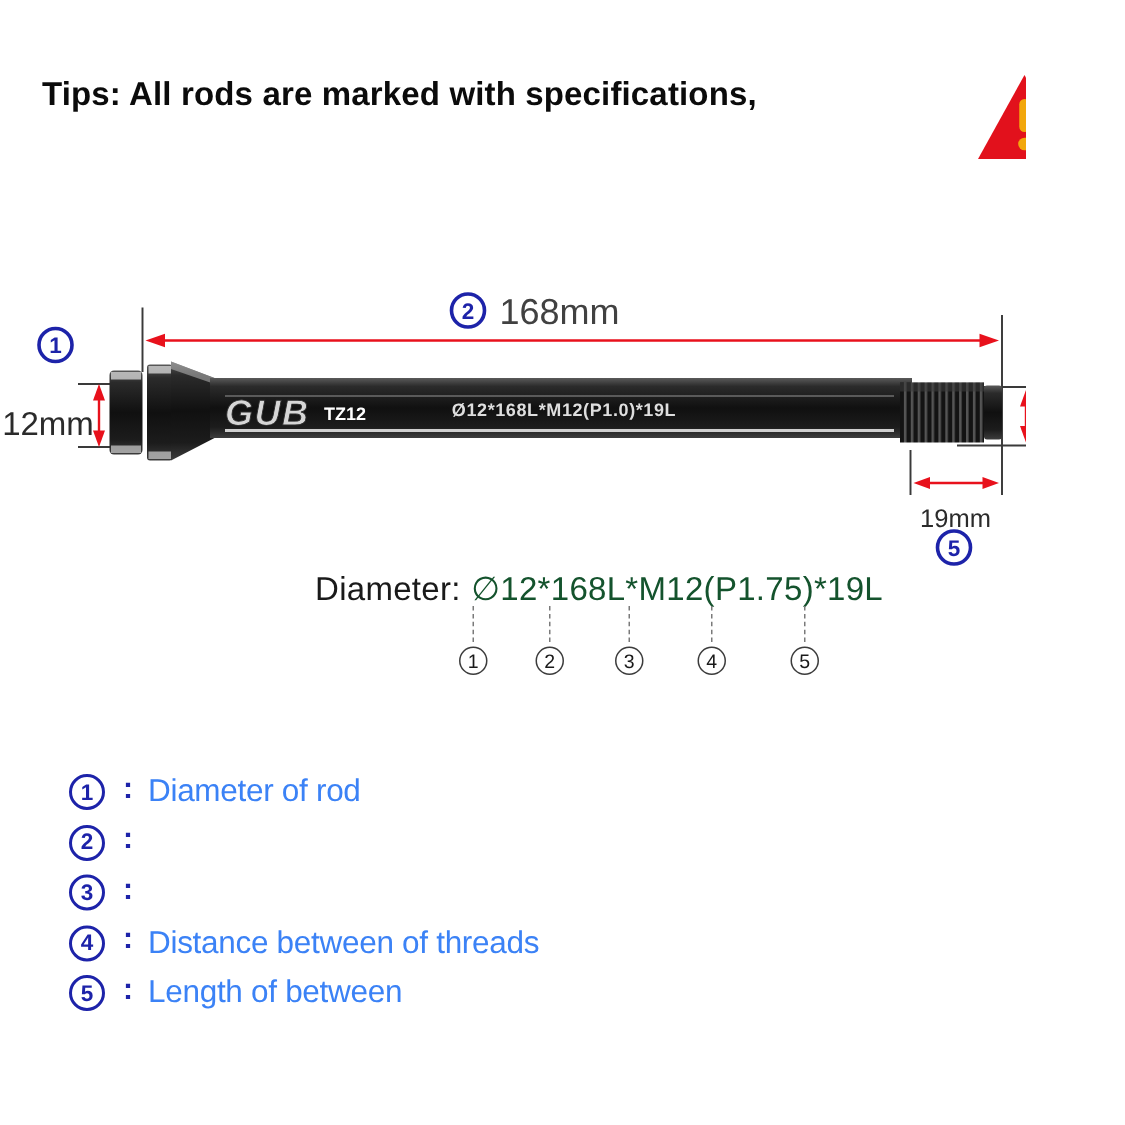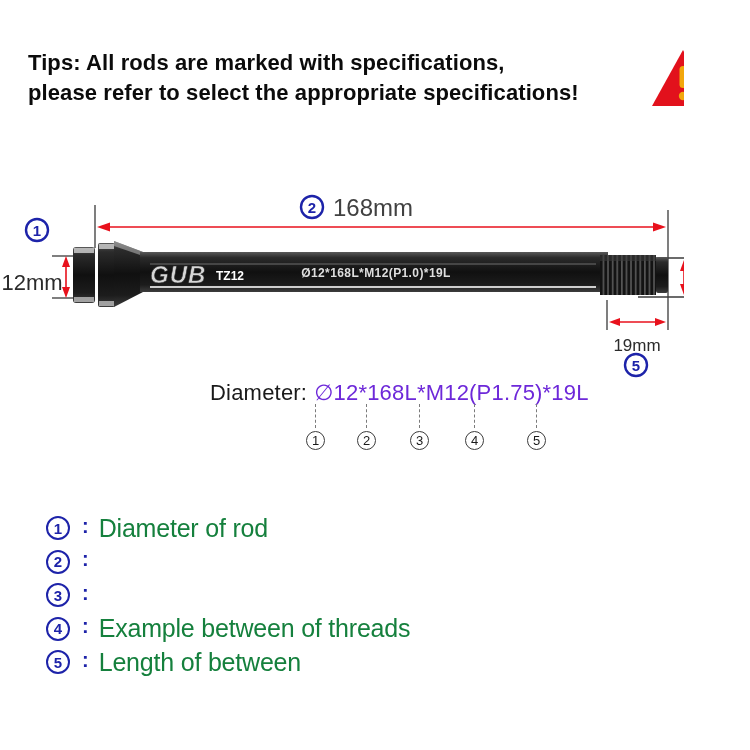--- a/index.html
+++ b/index.html
@@ -10,44 +10,43 @@
   .tips{position:absolute;left:28px;top:48px;font-weight:bold;font-size:22px;
         line-height:30px;color:#0b0b0b;white-space:nowrap;letter-spacing:0.1px;}
   .warn{position:absolute;left:650px;top:48px;}
 
   
   .diagram{position:absolute;left:0;top:180px;}
 
   
   .example-line{position:absolute;left:210px;top:380px;font-size:22px;color:#1a1a1a;
         white-space:nowrap;letter-spacing:0.2px;}
-  .example-line .spec{color:#6d28d9;margin-left:7px;}
+  .example-line .spec{color:#14532d;margin-left:7px;}
   .connector{position:absolute;width:0;height:24px;top:404px;border-left:1.5px dashed #7a7a7a;}
   .ex-marker{position:absolute;top:431px;width:19px;height:19px;box-sizing:border-box;
         border:1.4px solid #3c3c3c;border-radius:50%;color:#1a1a1a;font-size:13px;
         display:flex;align-items:center;justify-content:center;background:#fff;}
 
   
   .legend{position:absolute;left:46px;top:516px;}
   .legend-row{display:flex;align-items:center;height:24px;margin-bottom:9.5px;}
   .lg-circle{width:24px;height:24px;box-sizing:border-box;border:2.6px solid #1d23a9;
         border-radius:50%;color:#1d23a9;font-weight:bold;font-size:15px;
         display:flex;align-items:center;justify-content:center;flex:0 0 auto;}
   .lg-colon{color:#1d23a9;font-weight:bold;font-size:20px;margin:0 10px 0 12px;
         position:relative;top:-2px;}
-  .lg-text{font-size:25px;color:#15803d;letter-spacing:-0.2px;white-space:nowrap;}
+  .lg-text{font-size:21px;color:#3b82f6;letter-spacing:-0.2px;white-space:nowrap;}
 </style>
 </head>
 <body>
 
 <div class="page">
 
   <div class="tips">
     <div>Tips: All rods are marked with specifications,</div>
-    <div>please refer to select the appropriate specifications!</div>
   </div>
 
   <svg class="warn" width="66" height="62" viewBox="0 0 66 62">
     <polygon points="33,2 64,58 2,58" fill="#e2111c"></polygon>
     <rect x="29.5" y="18" width="7" height="22" rx="3.5" fill="#f2a70c"></rect>
     <circle cx="33" cy="48" r="4.2" fill="#f2a70c"></circle>
   </svg>
 
   <svg class="diagram" width="750" height="270" viewBox="0 0 750 270">
     <defs>
@@ -161,21 +160,21 @@
       <div class="lg-circle">2</div>
       <div class="lg-colon">:</div>
     </div>
     <div class="legend-row">
       <div class="lg-circle">3</div>
       <div class="lg-colon">:</div>
     </div>
     <div class="legend-row">
       <div class="lg-circle">4</div>
       <div class="lg-colon">:</div>
-      <div class="lg-text">Example between of threads</div>
+      <div class="lg-text">Distance between of threads</div>
     </div>
     <div class="legend-row">
       <div class="lg-circle">5</div>
       <div class="lg-colon">:</div>
       <div class="lg-text">Length of between</div>
     </div>
   </div>
 
 </div>
 

